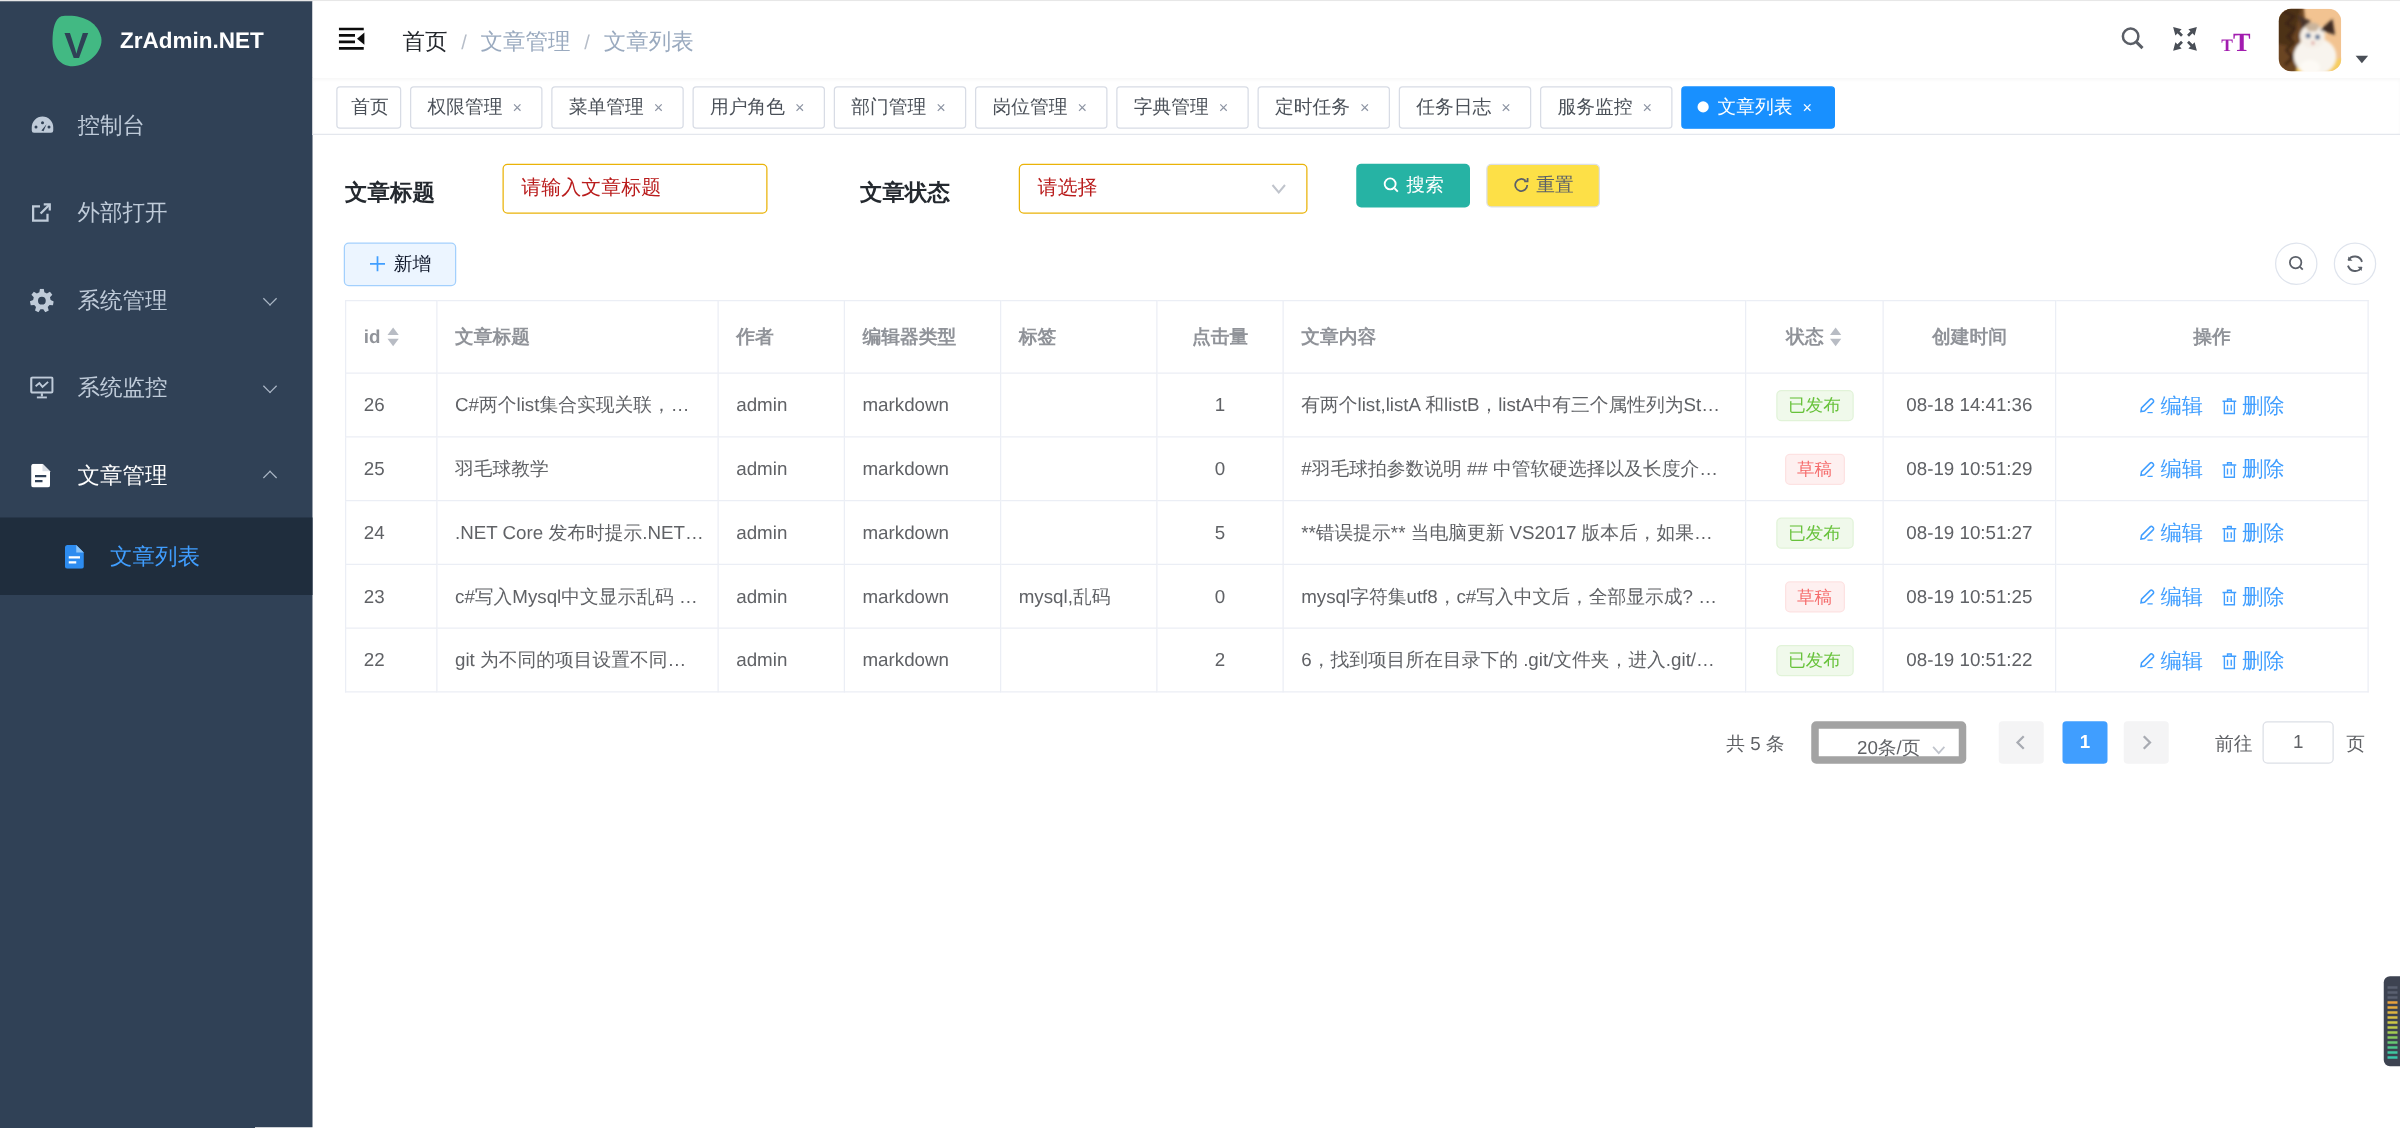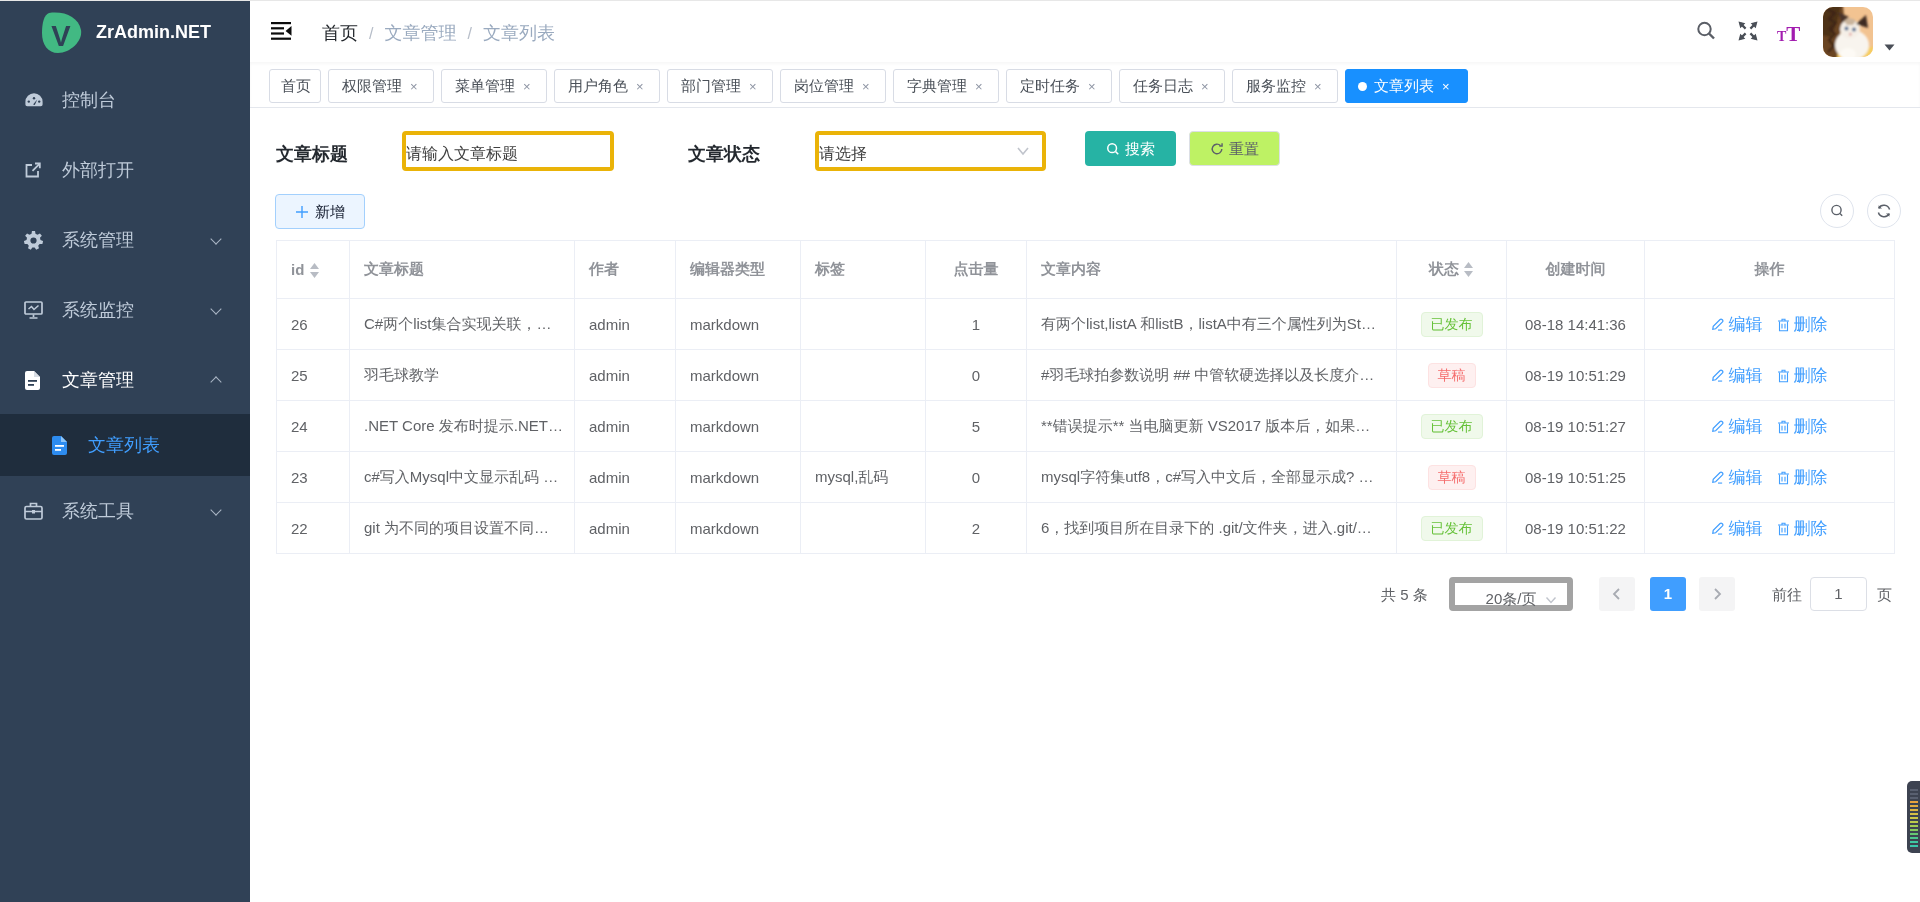--- a/index.html
+++ b/index.html
@@ -31,22 +31,22 @@
 #tagsbar { left:250px; top:62px; width:1670px; height:46px; background:#fff;
   border-bottom:1px solid #e4e7ed; box-shadow:inset 0 2px 3px rgba(0,0,0,.035); }
 .tag { position:absolute; top:7px; height:34px; line-height:32px; background:#fff;
   border:1px solid #d8dce5; color:#4a5058; font-size:15px; text-align:left; border-radius:3px; }
 .tag .x { display:inline-block; margin-left:8px; color:#8d94a3; font-size:13px; }
 .tag.active { background:#1890ff; border-color:#1890ff; color:#fff; }
 .tag.active .x { color:#fff; }
 .tag .dot { display:inline-block; width:9px; height:9px; border-radius:50%; background:#fff; margin-right:7px; position:relative; top:0px; }
 
 .lbl { position:absolute; font-size:18px; font-weight:bold; color:#24292f; }
-.inp { position:absolute; border:4px solid #eab308; border-radius:4px; background:#fff;
-  font-size:16px; color:#404040; line-height:38px; }
+.inp { position:absolute; border:1px solid #eab308; border-radius:4px; background:#fff;
+  font-size:16px; color:#b91c1c; line-height:38px; padding-left:14px; }
 .btn { position:absolute; height:35px; border-radius:4px; font-size:15px; text-align:center; }
 
 #tbl { left:276px; top:240px; width:1618px; }
 #tbl table { border-collapse:collapse; width:1618px; table-layout:fixed; font-size:15px; }
 #tbl th { border:1px solid #ebeef5; height:58px; font-weight:bold; color:#909399; text-align:left; padding:0 0 0 14px; background:#fff; }
 #tbl td { border:1px solid #ebeef5; height:51px; color:#606266; text-align:left; padding:0 10px 0 14px;
   white-space:nowrap; overflow:hidden; }
 #tbl .c { text-align:center; padding:0; }
 .tag-g, .tag-r { display:inline-block; height:25px; line-height:23px; padding:0 9px; border-radius:4px; font-size:14px; }
 .tag-g { background:#f0f9eb; border:1px solid #e1f3d8; color:#67c23a; }
@@ -126,32 +126,20 @@
         <span class="ic" style="left:51px;">
     <svg width="17" height="19" viewBox="0 0 17 19">
             <path d="M1 2 a2 2 0 0 1 2 -2 L10 0 L16 6 L16 17 a2 2 0 0 1 -2 2 L3 19 a2 2 0 0 1 -2 -2 Z" fill="#2d8cf0"></path>
             <path d="M10 0 L10 6 L16 6" fill="#8cc4f8"></path>
             <rect x="4" y="9" width="9" height="1.8" fill="#fff"></rect>
             <rect x="4" y="13" width="6" height="1.8" fill="#fff"></rect>
           </svg>
     </span>
         <span class="tx" style="left:88px;">文章列表</span>
       </div>
-  <div class="mi" style="top:475px;">
-        <span class="ic">
-    <svg width="19" height="18" viewBox="0 0 19 18">
-            <rect x="1" y="4.5" width="17" height="12.5" rx="1.5" stroke="#bfcbd9" stroke-width="1.7" fill="none"></rect>
-            <path d="M6.5 4 L6.5 1.5 L12.5 1.5 L12.5 4" stroke="#bfcbd9" stroke-width="1.7" fill="none"></path>
-            <path d="M1 9.5 L8 9.5 M11 9.5 L18 9.5" stroke="#bfcbd9" stroke-width="1.5"></path>
-            <rect x="8" y="8" width="3" height="3.5" fill="#bfcbd9"></rect>
-          </svg>
-    </span>
-        <span class="tx">系统工具</span>
-        <span class="ar down"></span>
-      </div>
 </div>
 
 <div class="abs" id="topbar">
   <div id="hamb">
     <svg width="21" height="18" viewBox="0 0 21 18">
       <rect x="0" y="0" width="20" height="2.2" fill="#0c0c0c"></rect>
       <rect x="0" y="5.2" width="13" height="2.2" fill="#0c0c0c"></rect>
       <rect x="0" y="10.4" width="13" height="2.2" fill="#0c0c0c"></rect>
       <rect x="0" y="15.6" width="20" height="2.2" fill="#0c0c0c"></rect>
       <path d="M20.5 4 L20.5 13.8 L14.6 8.9 Z" fill="#0c0c0c"></path>
@@ -179,21 +167,21 @@
 <div class="abs lbl" style="left:688px; top:142px;">文章状态</div>
 <div class="abs inp" style="left:815px; top:131px; width:231px; height:40px;">请选择</div>
 <svg class="abs" style="left:1016px; top:145px;" width="14" height="12" viewBox="0 0 14 12">
       <path d="M2 3 L7 9 L12 3" stroke="#c0c4cc" stroke-width="1.6" fill="none"></path>
     </svg>
 <div class="abs btn" style="left:1085px; top:131px; width:91px; background:#26b3a4; color:#fff; line-height:35px;">
   <svg style="vertical-align:-2px; margin-right:5px;" width="14" height="14" viewBox="0 0 16 16">
         <circle cx="7" cy="7" r="5" stroke="#fff" stroke-width="1.7" fill="none"></circle>
         <path d="M11 11 L14 14" stroke="#fff" stroke-width="1.7"></path>
       </svg>搜索</div>
-<div class="abs btn" style="left:1189px; top:131px; width:91px; background:#bef264; border:1px solid #dcdfe6; color:#5b6069; line-height:33px;">
+<div class="abs btn" style="left:1189px; top:131px; width:91px; background:#fde047; border:1px solid #dcdfe6; color:#5b6069; line-height:33px;">
   <svg style="vertical-align:-2px; margin-right:5px;" width="14" height="14" viewBox="0 0 16 16">
         <path d="M13.5 8 a5.5 5.5 0 1 1 -1.6 -3.9" stroke="#5b6069" stroke-width="1.6" fill="none"></path>
         <path d="M13.8 1.5 L13.8 4.6 L10.7 4.6" fill="none" stroke="#5b6069" stroke-width="1.6"></path>
       </svg>重置</div>
 <div class="abs btn" style="left:275px; top:194px; width:90px; background:#ecf5ff; border:1px solid #a3d0fd; color:#0f172a; line-height:33px;">
   <svg style="vertical-align:-2px; margin-right:6px;" width="14" height="14" viewBox="0 0 14 14">
         <path d="M7 1 L7 13 M1 7 L13 7" stroke="#409eff" stroke-width="1.4"></path>
       </svg>新增</div>
 <div class="abs" style="left:1820px; top:194px; width:34px; height:34px; border:1px solid #dfe4ed; border-radius:50%;">
   <svg style="position:absolute; left:8px; top:8px;" width="16" height="16" viewBox="0 0 16 16">

